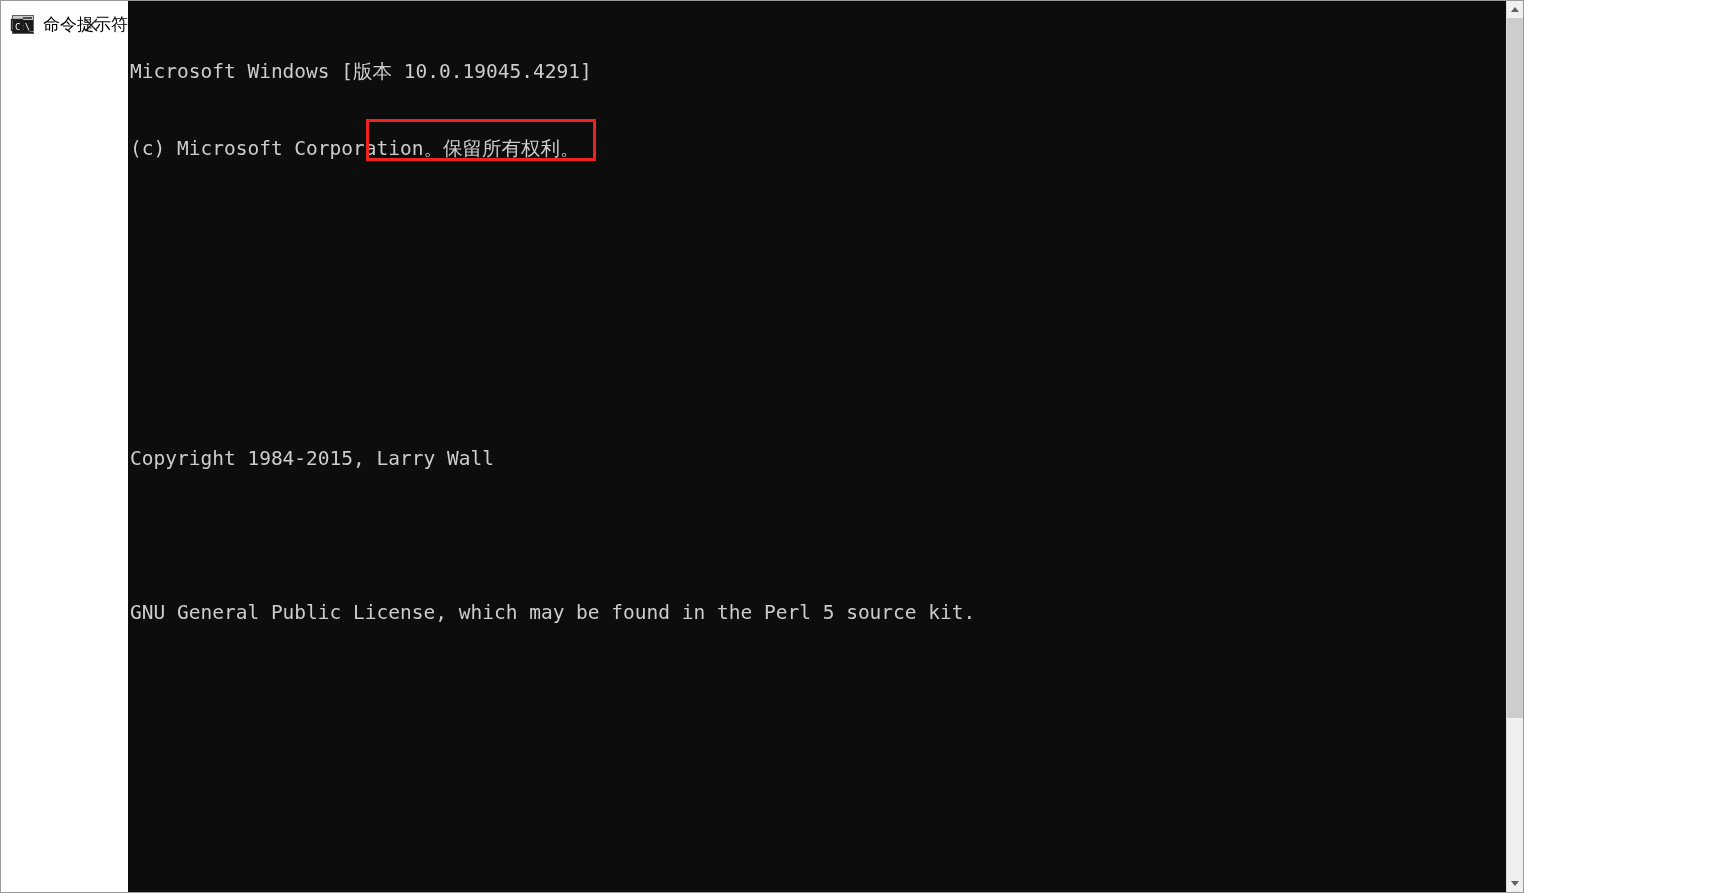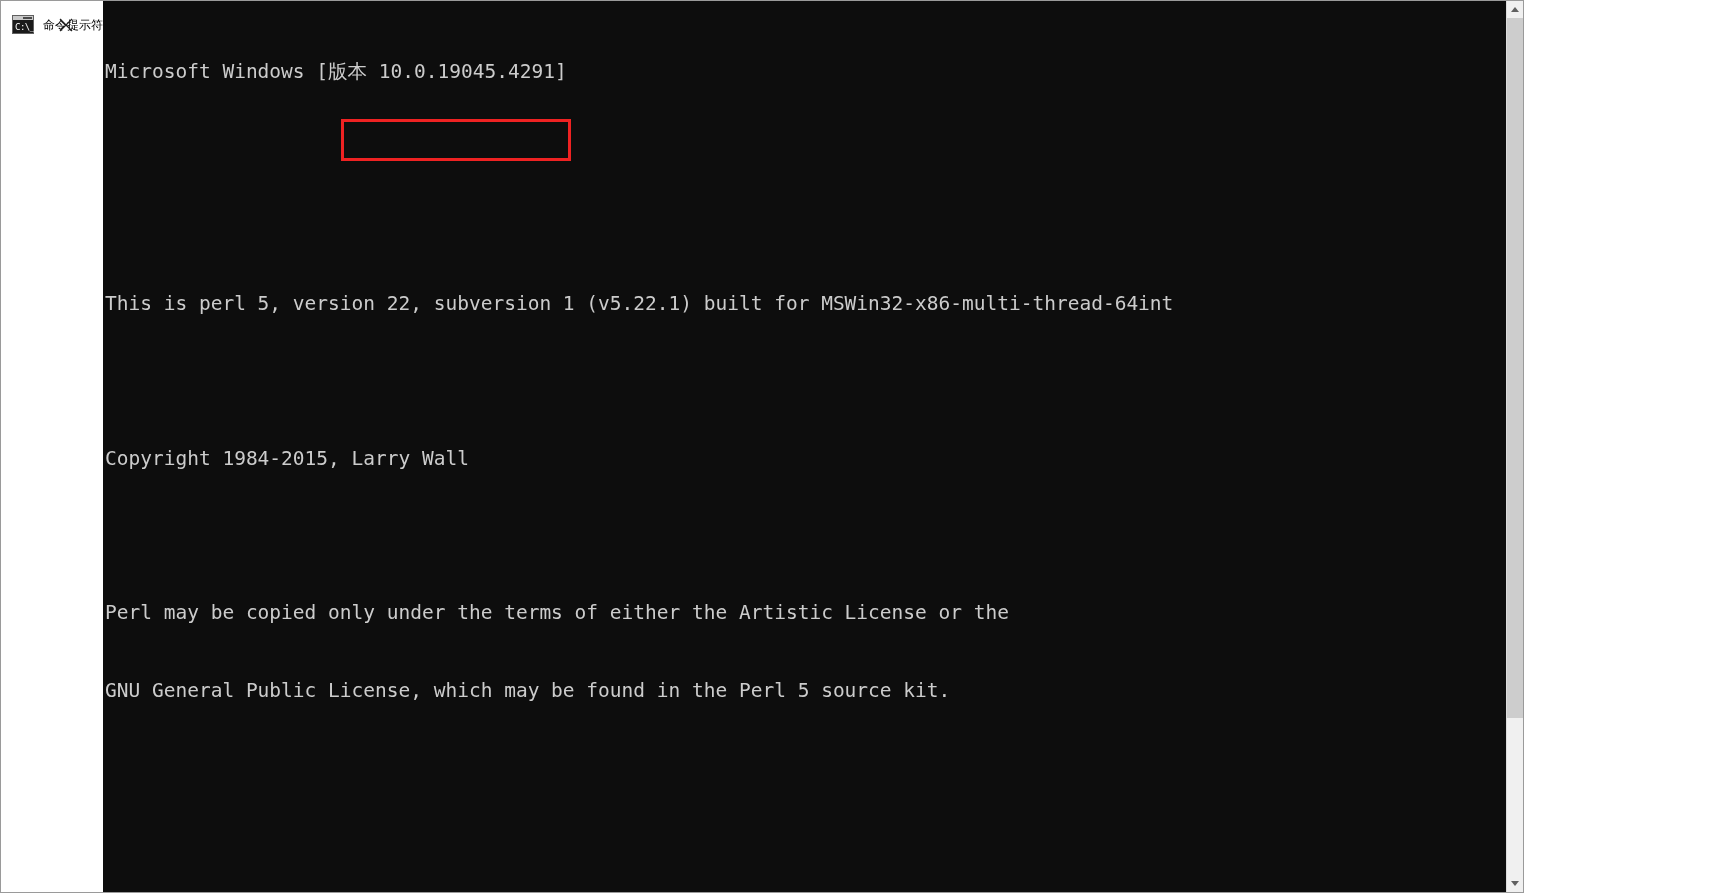--- a/index.html
+++ b/index.html
@@ -68,21 +68,21 @@
     top: 4px;
     font-family: "DejaVu Sans Mono", monospace;
     font-size: 9px;
     line-height: 14px;
     color: #ffffff;
     letter-spacing: -0.5px;
     white-space: nowrap;
   }
   .title-text {
     font-family: Liberation Sans, sans-serif;
-    font-size: 12px;
+    font-size: 17px;
     color: #000000;
     line-height: 22px;
     white-space: nowrap;
   }
   .win-controls {
     position: absolute;
     right: 0;
     top: 0;
     height: 47px;
     display: flex;
@@ -204,27 +204,26 @@
         </svg>
       </div>
     </div>
   </div>
 
   <div class="console-area" style="background: #6d28d9;">
 
     <div class="console" style="background: rgb(13, 13, 13);">
       <div class="term-text" style="color: rgb(204, 204, 204);">
         <div class="term-line">Microsoft Windows [版本 10.0.19045.4291]</div>
-        <div class="term-line"></div>
-        <div class="term-line"></div>
-        <div class="term-line">This is perl 5, version 22, subversion 1 (v5.22.1) built for MSWin32-x86-multi-thread-64int</div>
+        <div class="term-line">(c) Microsoft Corporation。保留所有权利。</div>
+        <div class="term-line"></div>
+        <div class="term-line"></div>
         <div class="term-line"></div>
         <div class="term-line">Copyright 1984-2015, Larry Wall</div>
         <div class="term-line"></div>
-        <div class="term-line">Perl may be copied only under the terms of either the Artistic License or the</div>
         <div class="term-line">GNU General Public License, which may be found in the Perl 5 source kit.</div>
         
         
         
         
         
         
         
       </div>
 

